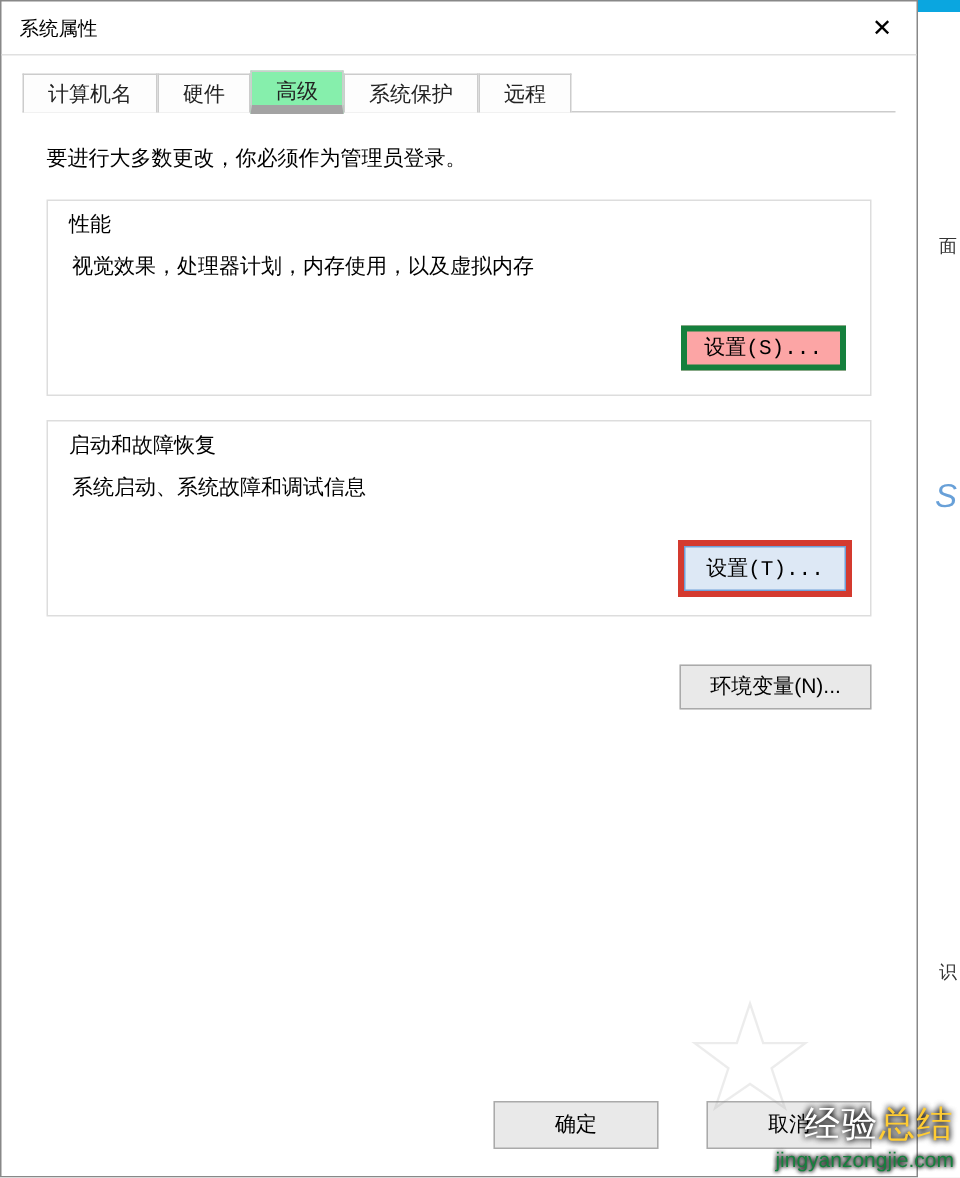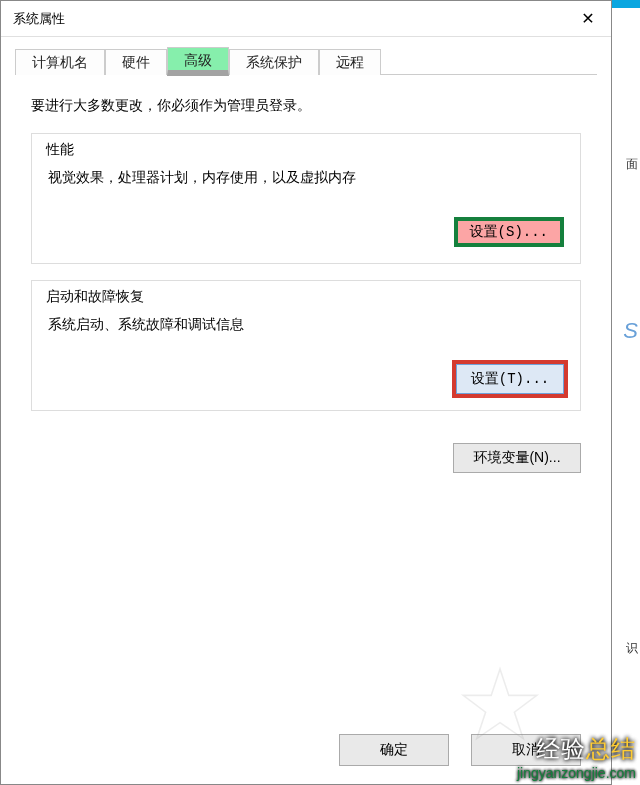--- a/index.html
+++ b/index.html
@@ -123,21 +123,21 @@
     border: 1px solid #aaa;
     font-size: 14px;
     font-family: inherit;
     cursor: pointer;
   }
   .footer {
     position: absolute;
     bottom: 18px; left: 0; right: 0;
     display: flex;
     justify-content: flex-end;
-    gap: 22px;
+    gap: 32px;
     padding-right: 30px;
   }
   .footer .btn { min-width: 110px; height: 32px; }
   .right-strip {
     position: absolute;
     top: 0; right: 0;
     width: 28px; height: 785px;
     background: linear-gradient(180deg, #0aa6e0 0%, #0aa6e0 8px, #fff 8px, #fff 100%);
   }
   .right-strip .frag {

